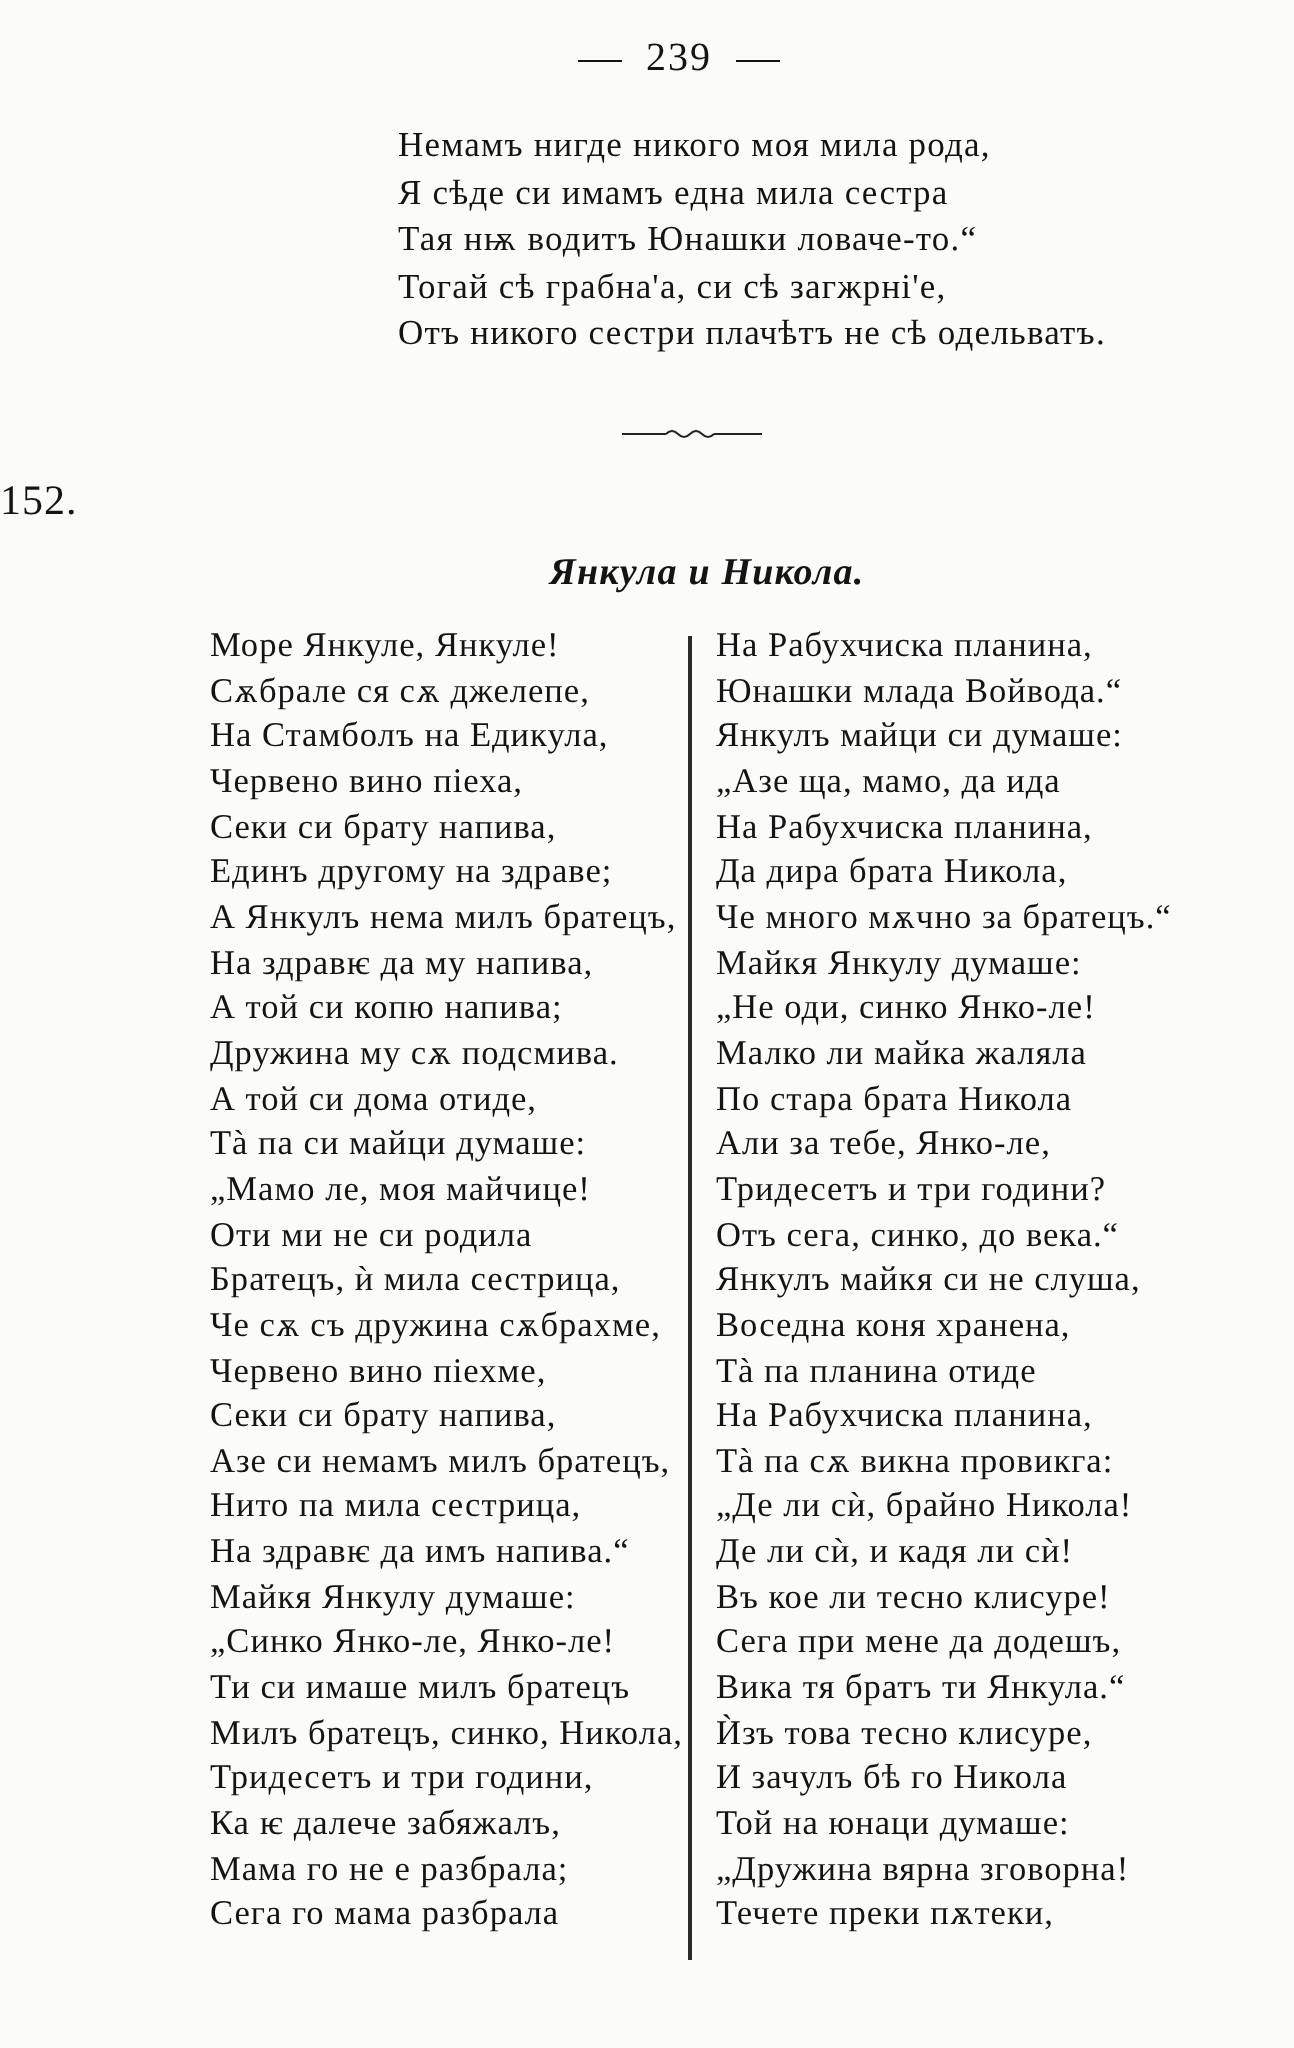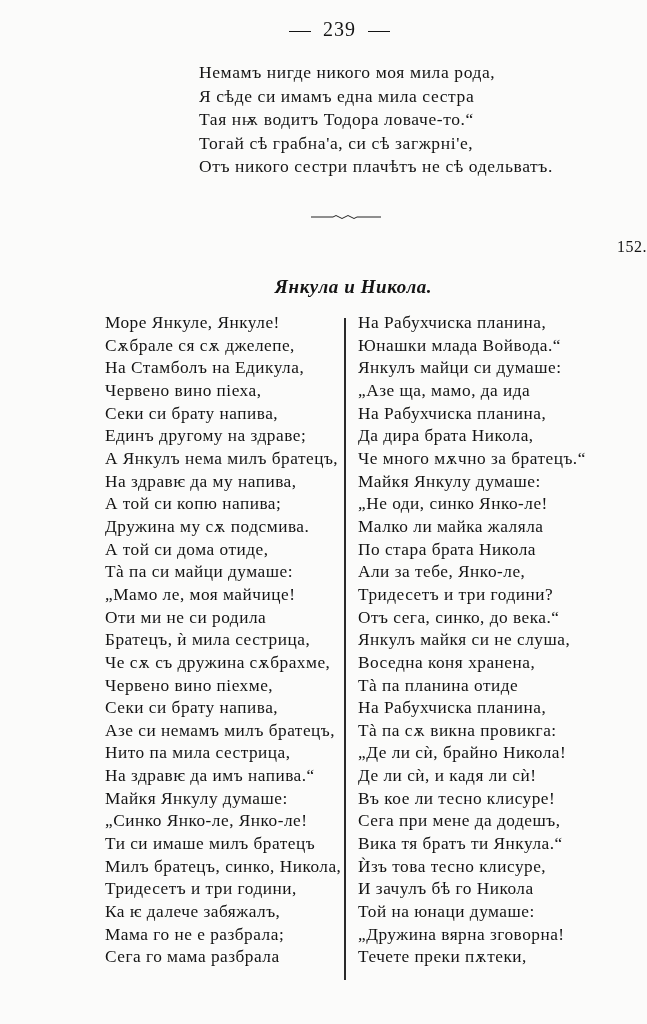--- a/index.html
+++ b/index.html
@@ -18,22 +18,22 @@
   .intro {
     position: absolute; top: 61px; left: 199px;
     font-size: 17.5px; line-height: 23.6px; letter-spacing: 0.6px;
     font-stretch: condensed;
   }
   .intro div { white-space: nowrap; }
   .ornament {
     position: absolute; top: 213px; left: 311px; width: 70px; height: 8px;
   }
   .song-number {
-    position: absolute; top: 238px; left: 0; width: 647px; text-align: right;
-    font-size: 16px; letter-spacing: 0.5px;
+    position: absolute; top: 238px; left: 0; width: 647px; text-align: left;
+    font-size: 21px; letter-spacing: 0.5px;
   }
   .song-title {
     position: absolute; top: 276px; left: 0; width: 647px; text-align: center;
     font-size: 19px; font-weight: bold; font-style: italic; letter-spacing: 0.6px; padding-left: 30px;
   }
   .col {
     position: absolute; top: 312px;
     font-size: 17.3px; line-height: 22.65px; letter-spacing: 0.5px;
   }
   .col div { white-space: nowrap; }
@@ -49,21 +49,21 @@
 
 <div class="page">
 
   <div class="page-number">
     <span class="dash"></span><span>239</span><span class="dash"></span>
   </div>
 
   <div class="intro">
     <div>Немамъ нигде никого моя мила рода,</div>
     <div>Я сѣде си имамъ една мила сестра</div>
-    <div>Тая нѭ водитъ Тодора ловаче-то.“</div>
+    <div>Тая нѭ водитъ Юнашки ловаче-то.“</div>
     <div>Тогай сѣ грабна'а, си сѣ загжрнi'е,</div>
     <div>Отъ никого сестри плачѣтъ не сѣ одельватъ.</div>
   </div>
 
   <svg class="ornament" viewBox="0 0 70 8">
     <line x1="0" y1="4" x2="22" y2="4" stroke="#222" stroke-width="1"></line>
     <path d="M22 4 q3 -3 6 0 q3 3 6 0 q3 -3 6 0 q3 3 6 0" fill="none" stroke="#222" stroke-width="1"></path>
     <line x1="46" y1="4" x2="70" y2="4" stroke="#222" stroke-width="1"></line>
   </svg>
 

